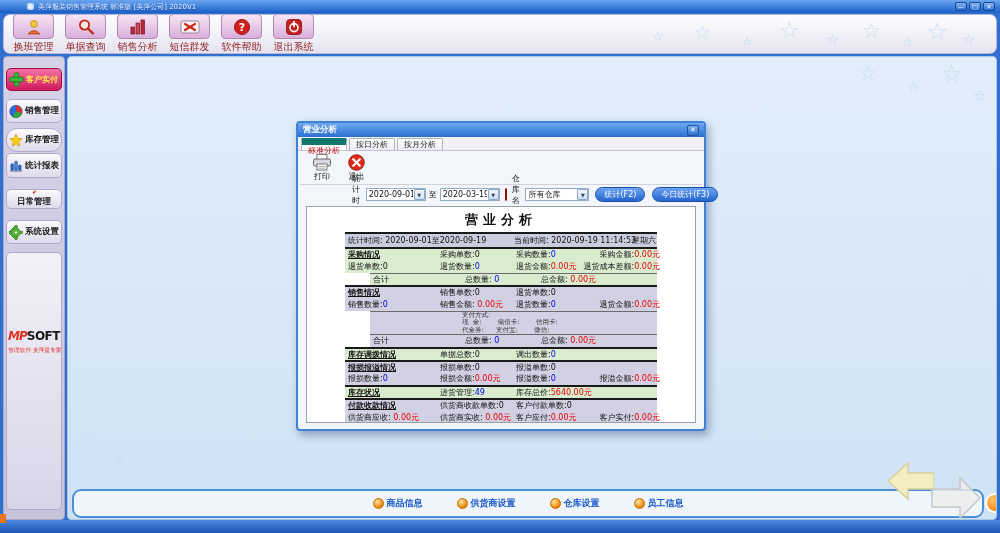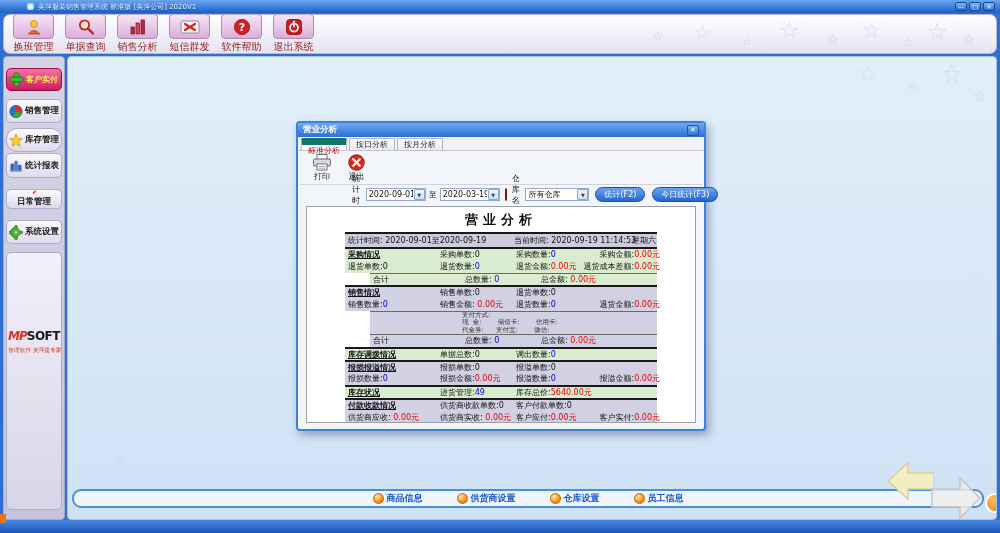--- a/index.html
+++ b/index.html
@@ -81,21 +81,21 @@
   .rrow.bg-p { background:#d2d0e3; }
   .rrow.btT { border-top:2px solid #1a1a1a; }
   .rrow.btt { border-top:1px solid #6a6a6a;margin-left:25px; }
   .rcell { white-space:nowrap; }
   .rcell.ar { text-align:right; }
   .rcell.pay { grid-column:1 / -1; padding-left:89px; font-size:6.5px; line-height:7.5px; color:#333; white-space:pre; }
   .c-k { color:#111; } .c-b { color:#0000e8; } .c-r { color:#e80000; }
   .c-s { color:#111; font-weight:bold; text-decoration:underline; }
 
   
-  .bottombar { position:absolute; left:4px; top:432px; width:912px; height:19px;
+  .bottombar { position:absolute; left:4px; top:432px; width:912px; height:29px;
     background:rgba(246,250,253,.8); border:2px solid #4a90d9; border-radius:9px;
     display:flex; align-items:center; justify-content:center; gap:34px; }
   .bb-item { display:flex; align-items:center; gap:3px; cursor:pointer; }
   .bb-ball { width:11px; height:11px; border-radius:50%; border:1px solid #c06a00;
     background:radial-gradient(circle at 35% 30%, #ffe8a8, #f49018 60%, #d86a00); }
   .bb-label { color:#1a56c8; font-size:9px; font-weight:bold; white-space:nowrap; }
 
   .nav-arrow { position:absolute; cursor:pointer; }
   .orange-edge { position:absolute; right:-9px; top:436px; width:20px; height:20px; border-radius:50%;
     border:2px solid #fff; background:radial-gradient(circle at 35% 30%, #ffc060, #f07808); z-index:6; cursor:pointer; }

